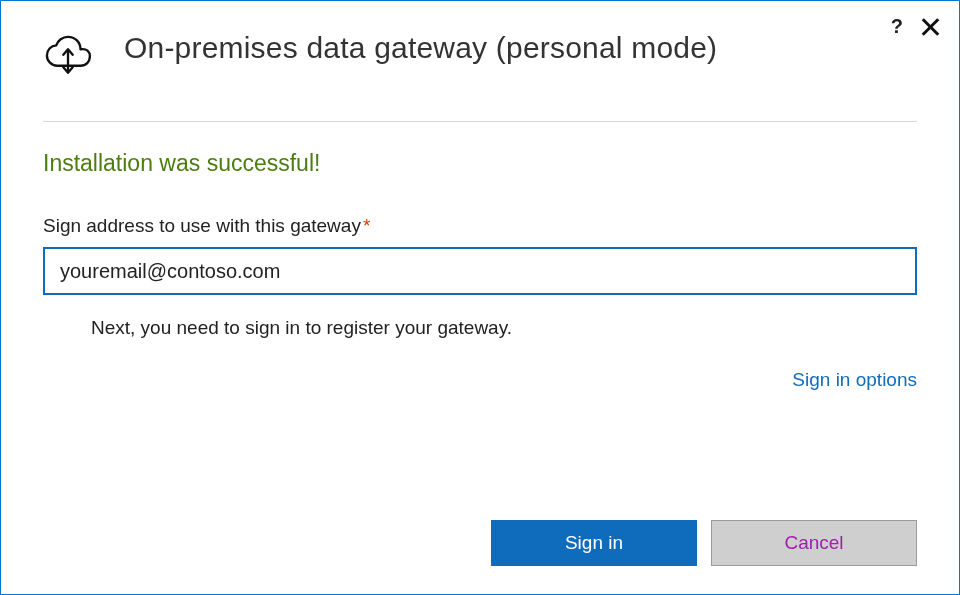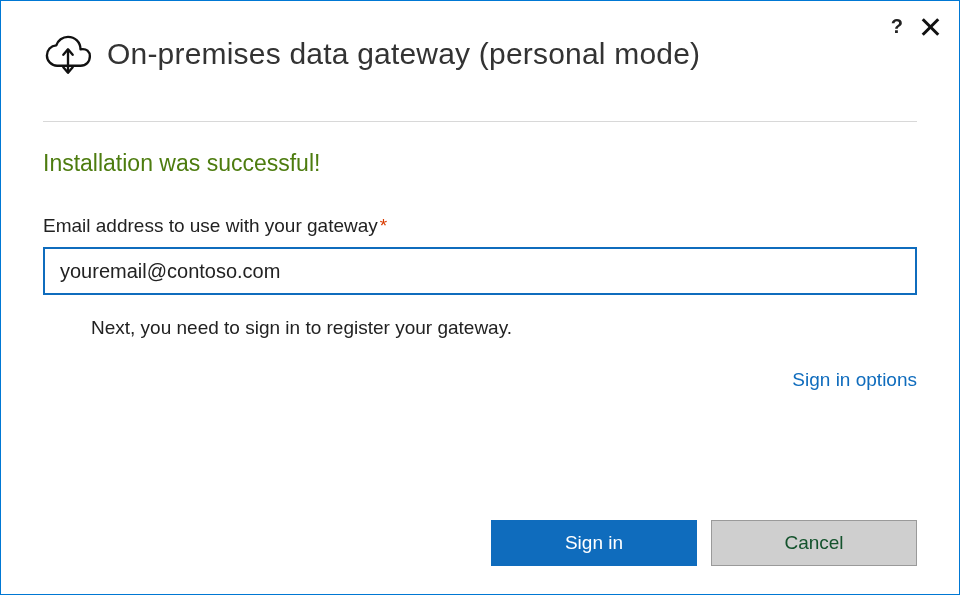--- a/index.html
+++ b/index.html
@@ -50,22 +50,22 @@
       top: -2px;
       width: 3px;
       height: 22px;
       background: #111;
     }
     .close-icon::before { transform: rotate(45deg); }
     .close-icon::after { transform: rotate(-45deg); }
 
     .header {
       display: flex;
-      align-items: center;
-      gap: 14px;
+      align-items: flex-start;
+      gap: 31px;
       padding-top: 8px;
     }
     .cloud-icon svg {
       width: 50px;
       height: 46px;
       display: block;
     }
     .header-title {
       font-size: 30px;
       font-weight: 300;
@@ -138,21 +138,21 @@
       align-items: center;
       justify-content: center;
     }
     .btn-primary {
       background: #0f6cbd;
       color: #fff;
       border: none;
     }
     .btn-secondary {
       background: #cfcfcf;
-      color: #14532d;
+      color: #a21caf;
       border: 1px solid #9a9a9a;
     }
   </style>
 </head>
 <body>
 
 <div class="window">
 
   <div class="titlebar-controls">
     <span class="help-icon">?</span>
@@ -171,21 +171,21 @@
     <h1 class="header-title">On-premises data gateway (personal mode)</h1>
   </div>
 
   <hr class="divider">
 
   <div class="content">
     <p class="status-text">Installation was successful!</p>
 
     <div class="field-block">
       <label class="field-label">
-        <span>Email address to use with your gateway</span><span class="required-mark">*</span>
+        <span>Sign address to use with this gateway</span><span class="required-mark">*</span>
       </label>
       <input type="text" class="email-input" value="youremail@contoso.com" style="">
     </div>
 
     <p class="hint-text">Next, you need to sign in to register your gateway.</p>
 
     <div class="options-row">
       <a class="signin-options">Sign in options</a>
     </div>
   </div>

